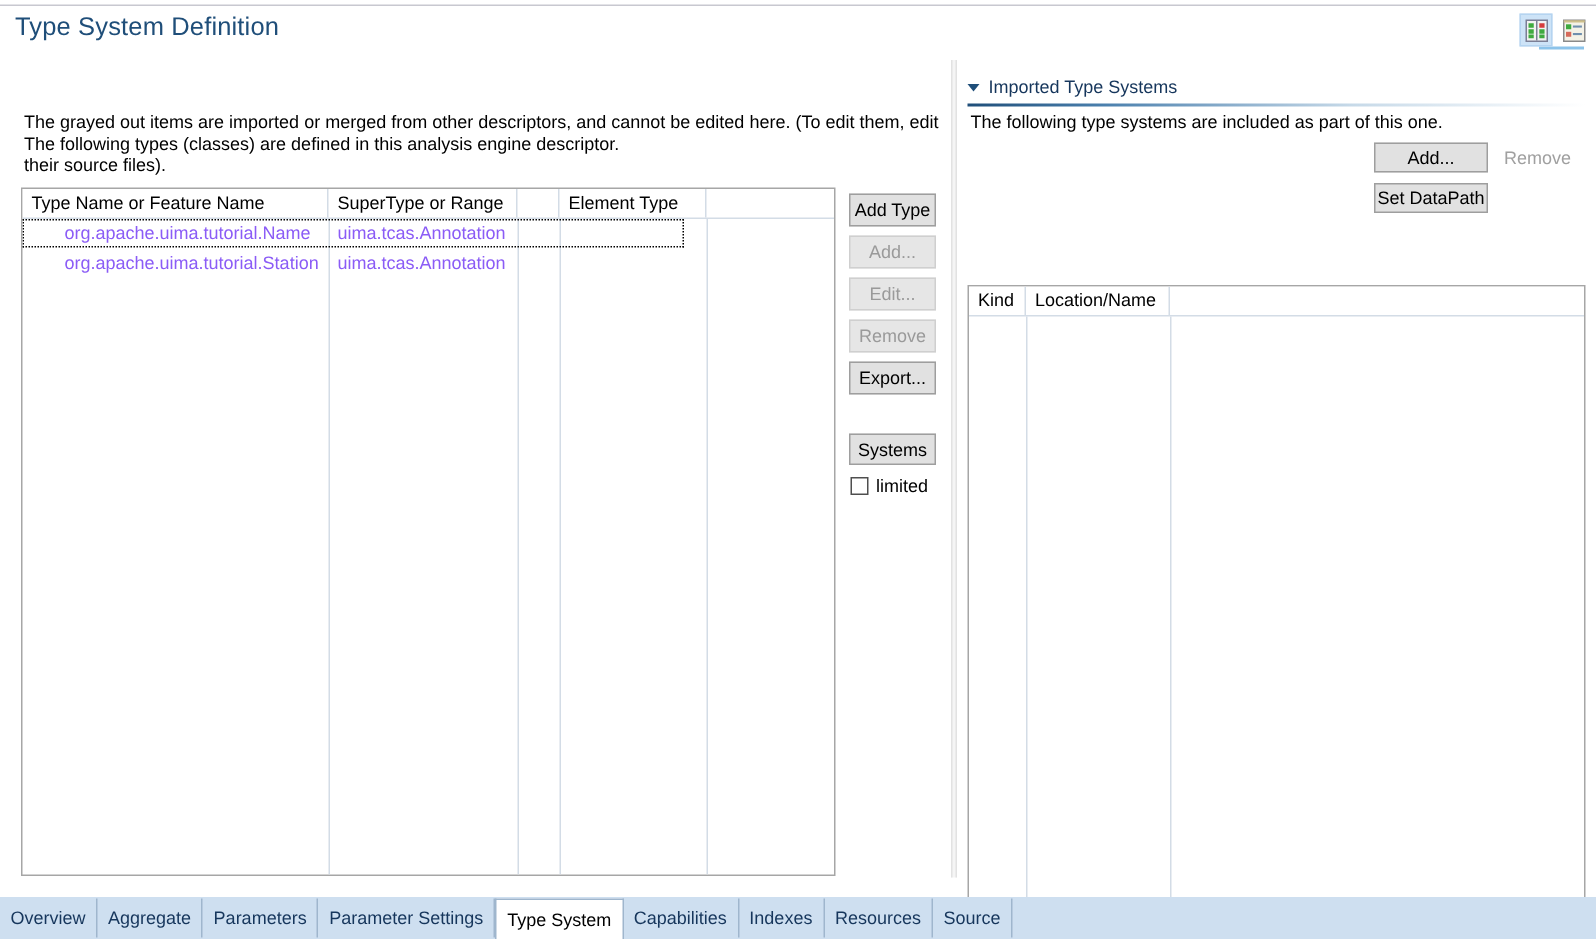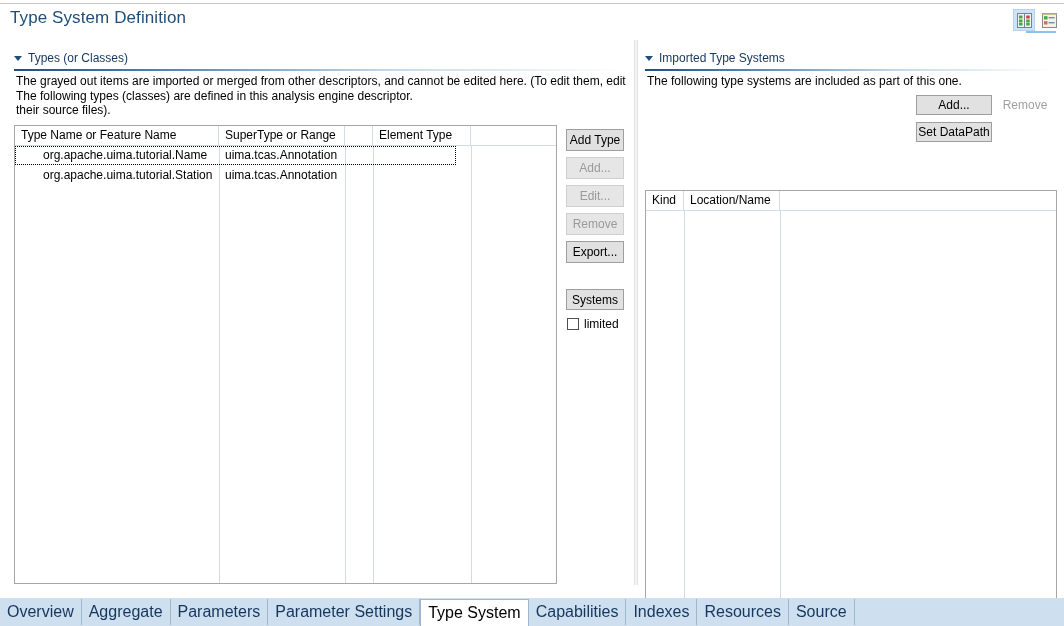--- a/index.html
+++ b/index.html
@@ -70,21 +70,21 @@
     border-bottom: 1px solid #d3dce6;
   }
   .th {
     font-size: 12px; color: #000; padding: 2px 0 0 6px;
     border-right: 1px solid #d3dce6; white-space: nowrap; overflow: hidden;
   }
   .th:last-child { border-right: none; }
   .tbl-body { position: relative; }
   .tr { display: flex; height: 20px; position: relative; }
   .td {
-    font-size: 12px; color: #000000; padding: 2px 0 0 0;
+    font-size: 12px; color: #8b5cf6; padding: 2px 0 0 0;
     white-space: nowrap; overflow: hidden;
   }
   .colsep {
     position: absolute; top: 0; bottom: 0; width: 1px; background: #d3dce6;
   }
   .focus-row {
     position: absolute; left: 0; top: 0; height: 19px;
     border: 1px dotted #000000; pointer-events: none;
   }
 
@@ -110,21 +110,21 @@
 
   
   .tabbar {
     position: absolute; left: 0; bottom: 0; width: 1064px; height: 28px;
     background: #cedff0; display: flex; align-items: flex-start;
   }
   .tab {
     height: 26px; margin-top: 1px;
     padding: 0 7px;
     display: flex; align-items: center;
-    font-size: 16px; color: #16365c;
+    font-size: 12px; color: #16365c;
     border-right: 1px solid #9fb6cd;
     white-space: nowrap;
   }
   .tab.active {
     background: #ffffff; color: #000000;
     border: 1px solid #9fb6cd; border-bottom: none;
     margin-top: 1px; height: 27px;
   }
   .tabbar-fill { flex: 1 1 auto; height: 26px; }
 </style>
@@ -158,27 +158,20 @@
         <rect x="3" y="4.2" width="3.5" height="3.3" fill="#3faa3f"></rect>
         <rect x="3" y="9.2" width="3.5" height="3.3" fill="#d66a5a"></rect>
         <rect x="7.6" y="5" width="6" height="1.4" fill="#6f8fae"></rect>
         <rect x="7.6" y="10" width="6" height="1.4" fill="#6f8fae"></rect>
       </svg>
     </div>
   </div>
 
   <div class="sash"></div>
 
-  <div class="sec" style="left:14px; top:50px; width:612px;">
-    <div class="sec-head">
-      <span class="tri"></span>
-      <span class="sec-title">Types (or Classes)</span>
-    </div>
-    <div class="sec-rule left"></div>
-  </div>
 
   <div class="desc" style="position:absolute; left:16px; top:74px; width:616px;">
     <div>The grayed out items are imported or merged from other descriptors, and cannot be edited here. (To edit them, edit</div>
     <div>The following types (classes) are defined in this analysis engine descriptor.</div>
     <div>their source files).</div>
   </div>
 
   <div class="tbl" style="left:14px; top:125px; width:543px; height:459px;">
     <div class="tbl-head">
       <div class="th" style="width:204px;">Type Name or Feature Name</div>

